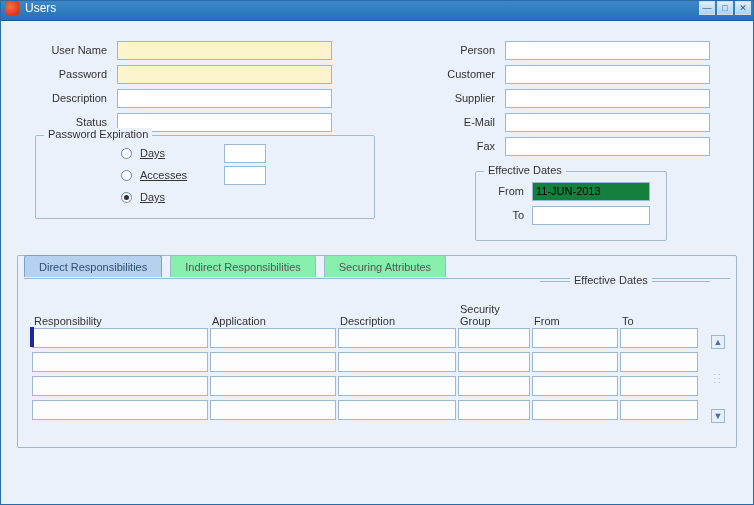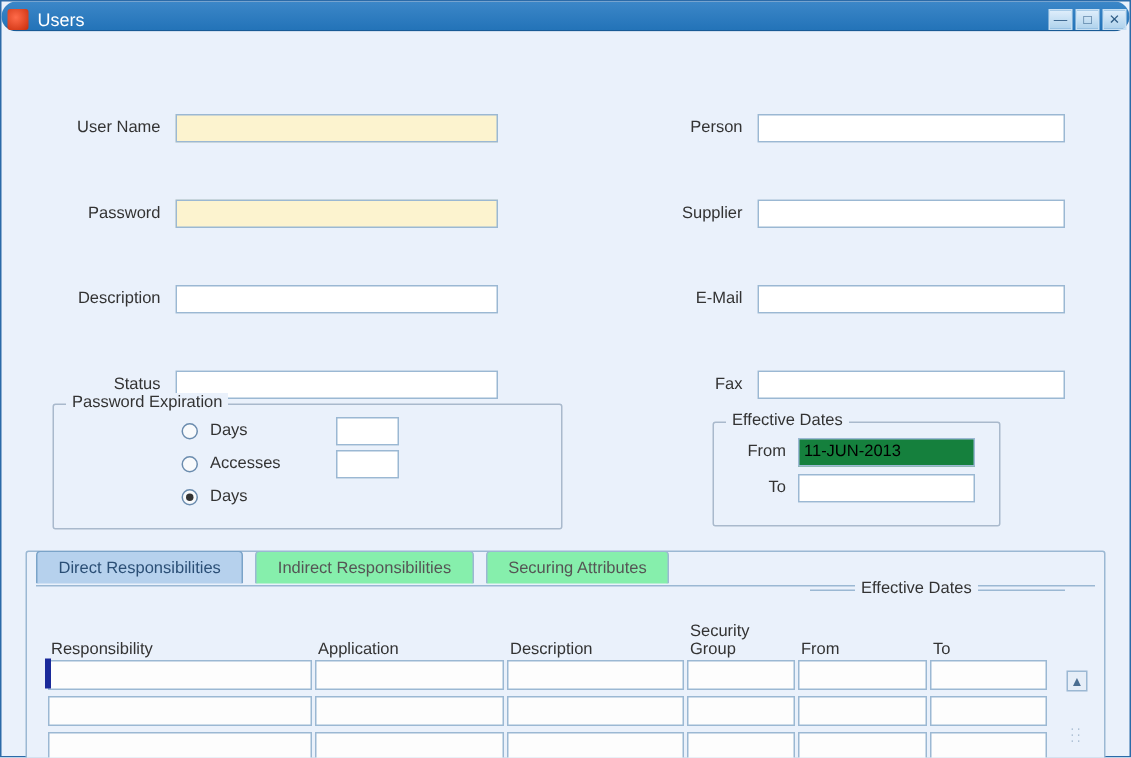--- a/index.html
+++ b/index.html
@@ -17,24 +17,23 @@
     width: 754px;
     height: 505px;
     border: 1px solid #2b6aa8;
     background: #eaf1fb;
   }
   .titlebar {
     height: 20px;
     background: linear-gradient(#3c87c8, #2373b8);
     color: #fff;
     display: flex;
-    align-items: flex-end;
+    align-items: flex-start;
     padding: 0 2px 0 4px;
     border-bottom: 1px solid #185a95;
-    border-radius: 10px;
   }
   .titlebar .app-icon {
     width: 14px; height: 14px;
     background: radial-gradient(circle at 40% 40%, #ff6b4a, #c82c0a);
     border-radius: 2px;
     margin-right: 6px;
   }
   .titlebar .title { flex: 1; font-size: 12px; }
   .titlebar .win-btns { display: flex; gap: 0; }
   .titlebar .wb {
@@ -56,21 +55,20 @@
     gap: 40px;
     align-items: flex-start;
   }
   .col-left { flex: 0 0 350px; }
   .col-right { flex: 1; }
   .form-row {
     display: flex;
     align-items: center;
     height: 22px;
     margin-bottom: 2px;
-    margin-top: 35px;
   }
   .form-row .lbl {
     width: 100px;
     text-align: right;
     padding-right: 10px;
     color: #333;
   }
   .col-right .form-row .lbl { width: 90px; }
   .txt-input {
     height: 19px;
@@ -115,21 +113,21 @@
     cursor: pointer;
   }
   .pw-row .radio.checked::after {
     content: "";
     position: absolute;
     top: 2px; left: 2px;
     width: 5px; height: 5px;
     border-radius: 50%;
     background: #333;
   }
-  .pw-row .plbl { width: 84px; color: #333; }
+  .pw-row .plbl { width: 84px; color: #333; text-decoration: underline; }
   .small-box {
     width: 42px; height: 19px;
     border: 1px solid #9bb8d3;
     background: #fff;
   }
   .eff-dates-box {
     width: 192px;
     margin-left: 60px;
     margin-top: 14px;
     padding: 8px 8px 12px 8px;
@@ -322,20 +320,24 @@
           </div>
         </div>
       </div>
 
       <div class="col-right">
         <div class="form-row">
           <div class="lbl">Person</div>
           <input class="txt-input w205" value="" style="">
         </div>
         <div class="form-row">
+          <div class="lbl">Customer</div>
+          <input class="txt-input w205" value="" style="">
+        </div>
+        <div class="form-row">
           <div class="lbl">Supplier</div>
           <input class="txt-input w205" value="" style="">
         </div>
         <div class="form-row">
           <div class="lbl">E-Mail</div>
           <input class="txt-input w205" value="" style="">
         </div>
         <div class="form-row">
           <div class="lbl">Fax</div>
           <input class="txt-input w205" value="" style="">

